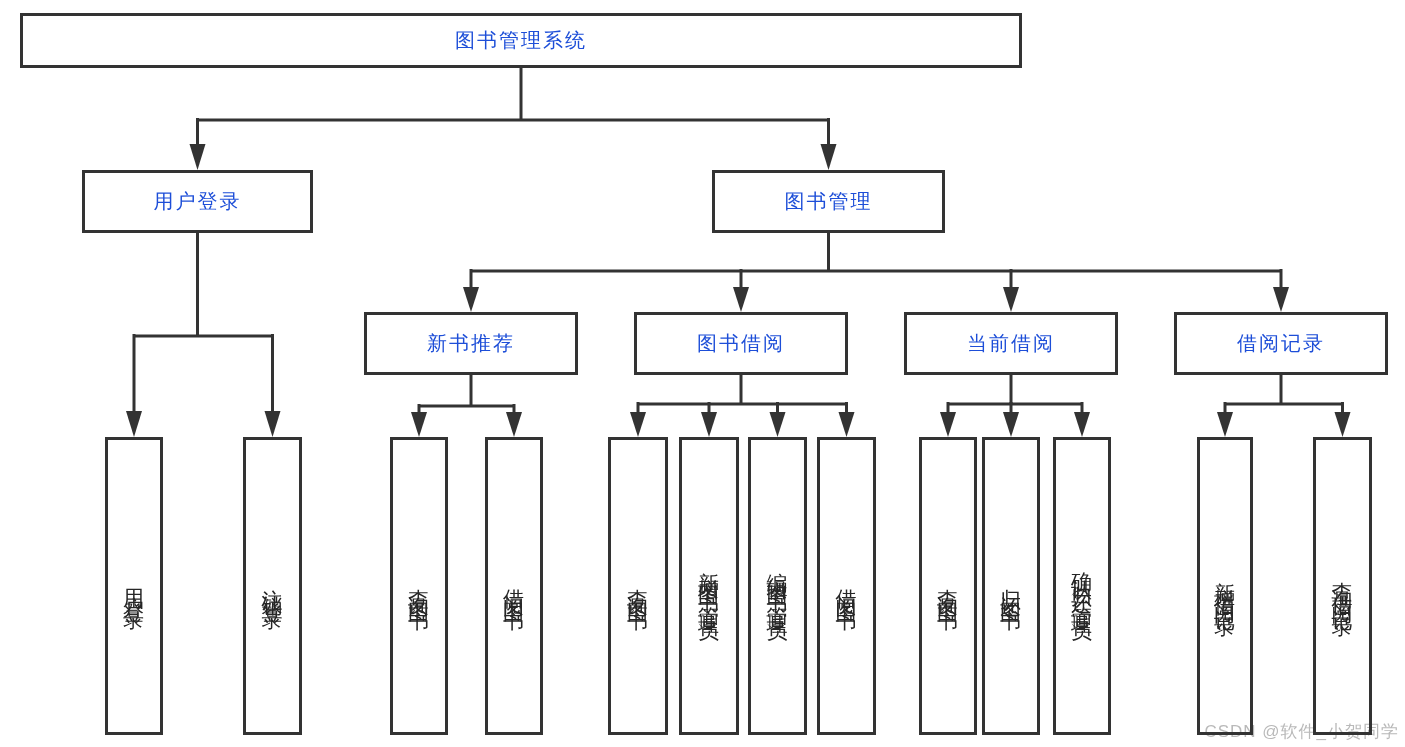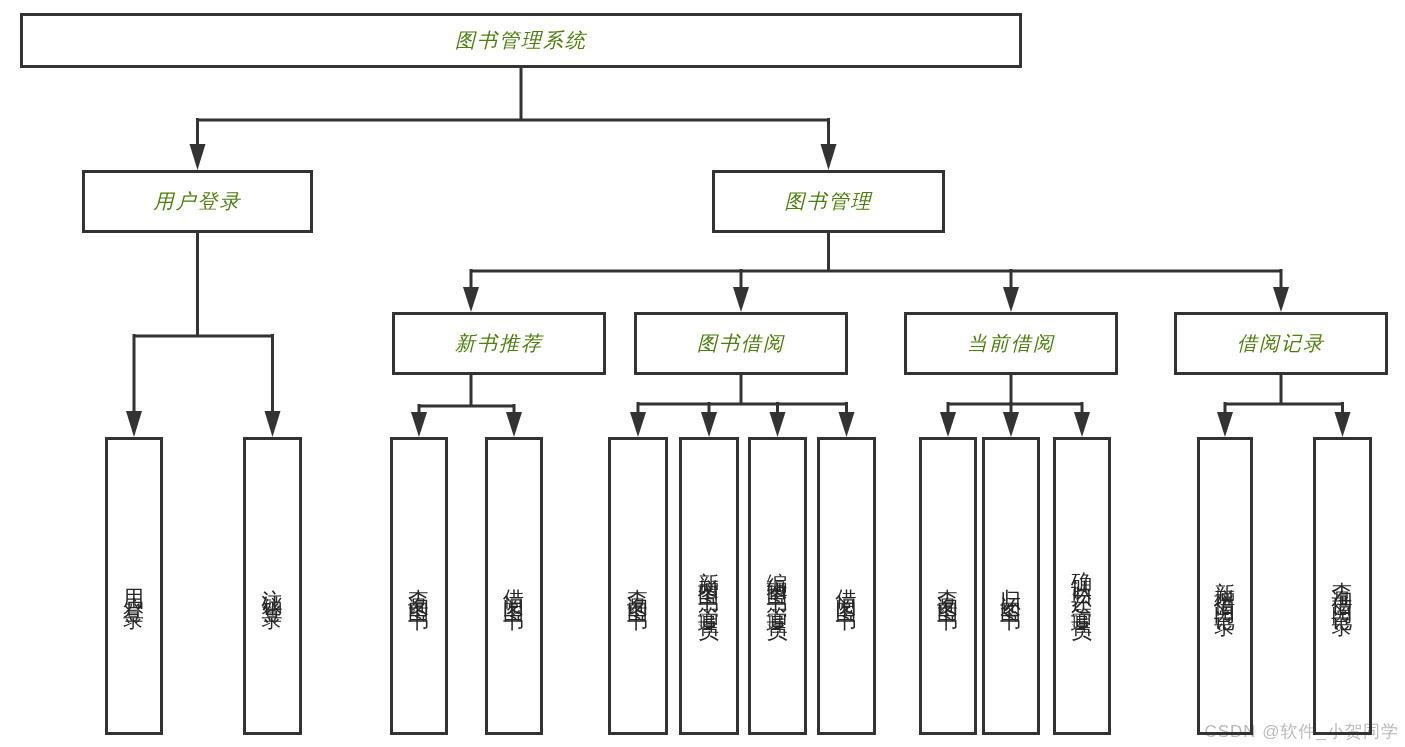--- a/index.html
+++ b/index.html
@@ -25,22 +25,21 @@
     border: 3px solid #333333;
     display: flex;
     align-items: center;
     justify-content: center;
     z-index: 2;
   }
   .hlabel {
     font-size: 20px;
     letter-spacing: 2px;
     white-space: nowrap;
-    color: #4d7c0f;
-    font-style: italic;
+    color: #1d4ed8;
   }
   .vlabel {
     writing-mode: vertical-rl;
     text-orientation: mixed;
     font-size: 21px;
     line-height: 1;
     letter-spacing: 7px;
     color: #262626;
     white-space: nowrap;
   }
@@ -138,21 +137,21 @@
     <span class="hlabel">图书管理系统</span>
   </div>
 
   <div class="node" style="left:82px; top:170px; width:231px; height:63px;">
     <span class="hlabel">用户登录</span>
   </div>
   <div class="node" style="left:712px; top:170px; width:233px; height:63px;text-align:center;">
     <span class="hlabel">图书管理</span>
   </div>
 
-  <div class="node" style="left:364px; top:312px; width:214px; height:63px;margin-left:28px;">
+  <div class="node" style="left:364px; top:312px; width:214px; height:63px;">
     <span class="hlabel">新书推荐</span>
   </div>
   <div class="node" style="left:904px; top:312px; width:214px; height:63px;">
     <span class="hlabel">当前借阅</span>
   </div>
   <div class="node" style="left:634px; top:312px; width:214px; height:63px;">
     <span class="hlabel">图书借阅</span>
   </div>
   <div class="node" style="left:1174px; top:312px; width:214px; height:63px;">
     <span class="hlabel">借阅记录</span>

